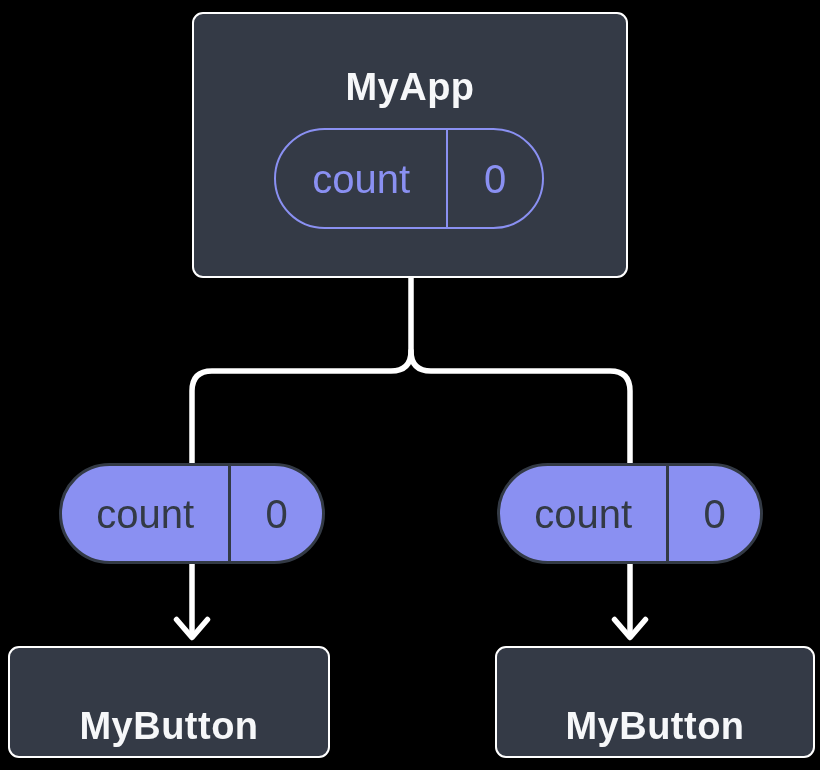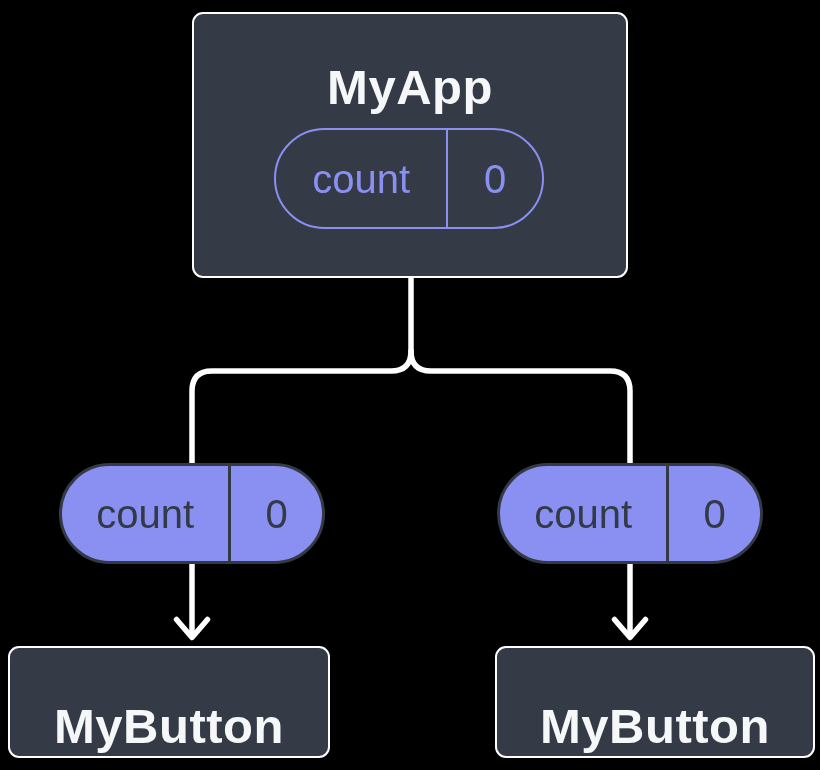--- a/index.html
+++ b/index.html
@@ -27,21 +27,21 @@
     background: #343A46;
     border: 2.5px solid #FFFFFF;
     border-radius: 11px;
     z-index: 2;
   }
   .node-title {
     position: absolute;
     left: 0;
     width: 100%;
     text-align: center;
-    font-size: 49px;
+    font-size: 38px;
     font-weight: 700;
     letter-spacing: 0.5px;
     color: #F6F7F9;
     line-height: 38px;
   }
   
   .pill {
     position: absolute;
     box-sizing: border-box;
     display: flex;

